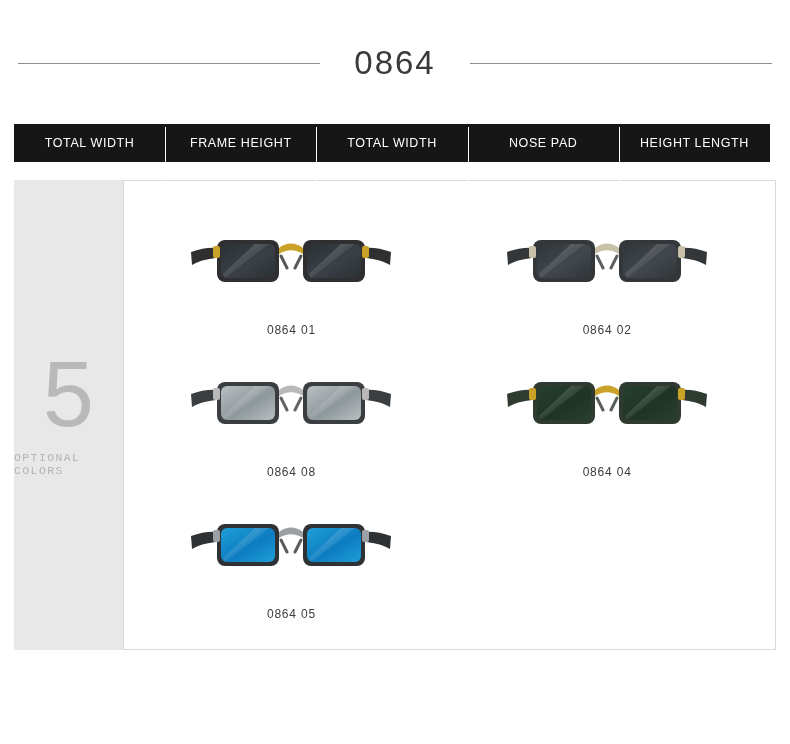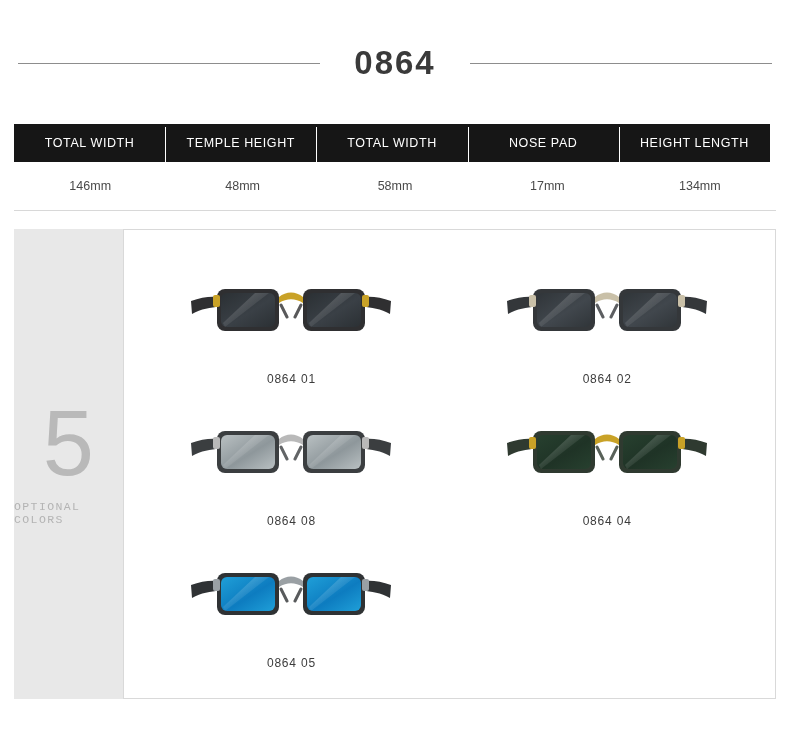--- a/index.html
+++ b/index.html
@@ -31,21 +31,21 @@
   .title-rule {
     height: 1px;
     background: #8d8d8d;
     flex: 1 1 auto;
   }
   .title-text {
     font-size: 33px;
     letter-spacing: 2px;
     color: #3a3a3a;
     padding: 0 34px;
-    font-weight: 700;
+    font-weight: 400;
     white-space: nowrap;
   }
 
   
   .spec-bar {
     margin: 42px 20px 0 14px;
     background: #161616;
     height: 38px;
     display: flex;
     align-items: center;
@@ -151,33 +151,26 @@
 <div class="page">
 
   <div class="title-row">
     <div class="title-rule"></div>
     <div class="title-text">0864</div>
     <div class="title-rule"></div>
   </div>
 
   <div class="spec-bar">
     <div class="cell">TOTAL WIDTH</div>
-    <div class="cell">TEMPLE HEIGHT</div>
+    <div class="cell">FRAME HEIGHT</div>
     <div class="cell">TOTAL WIDTH</div>
     <div class="cell">NOSE PAD</div>
     <div class="cell">HEIGHT LENGTH</div>
   </div>
 
-  <div class="spec-values">
-    <div class="cell">146mm</div>
-    <div class="cell">48mm</div>
-    <div class="cell">58mm</div>
-    <div class="cell">17mm</div>
-    <div class="cell">134mm</div>
-  </div>
 
   <div class="lower">
 
     <div class="colors-badge">
       <div class="big-num">5</div>
       <div class="big-num-label">OPTIONAL COLORS</div>
     </div>
 
     <div class="grid-panel">
       <div class="grid" id="variant-grid">

